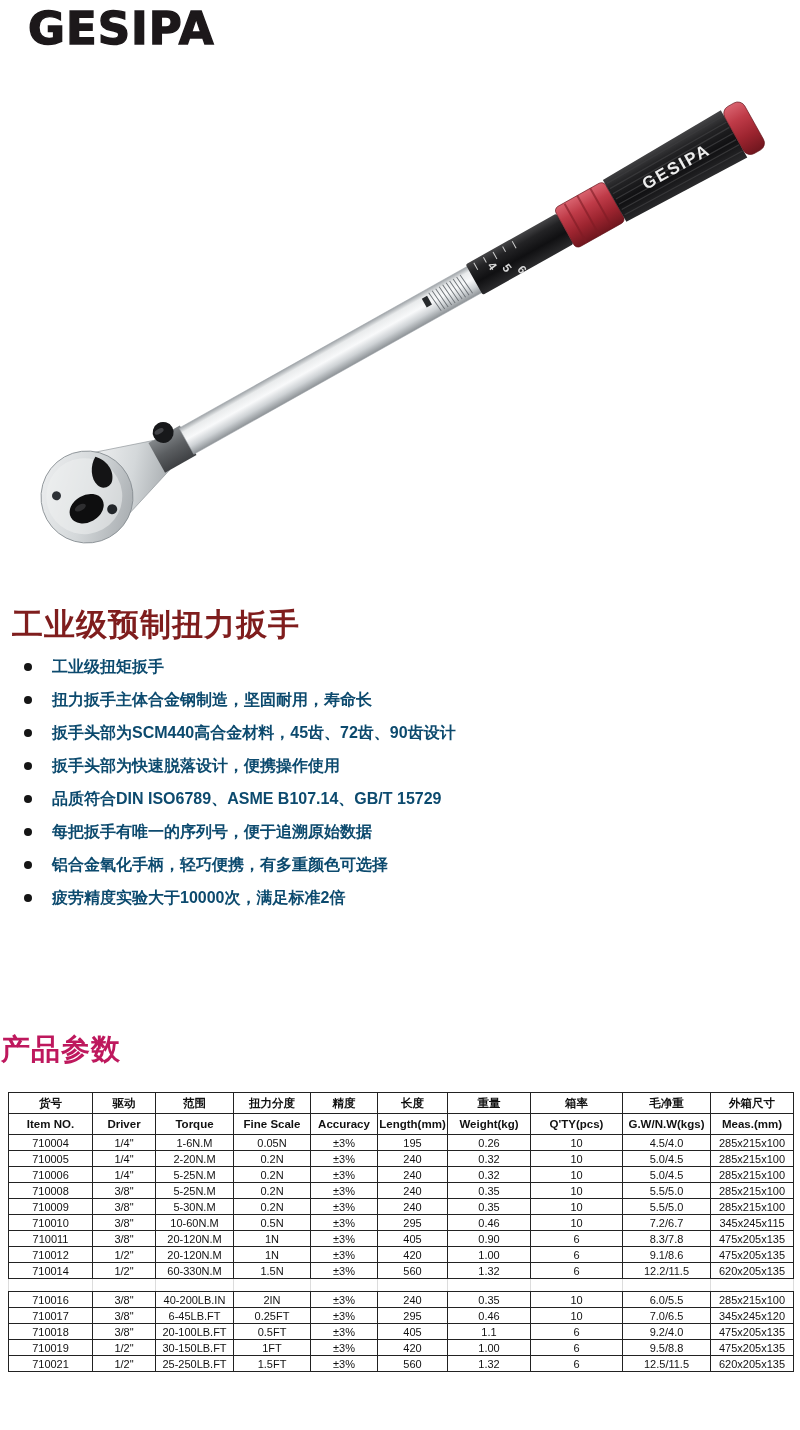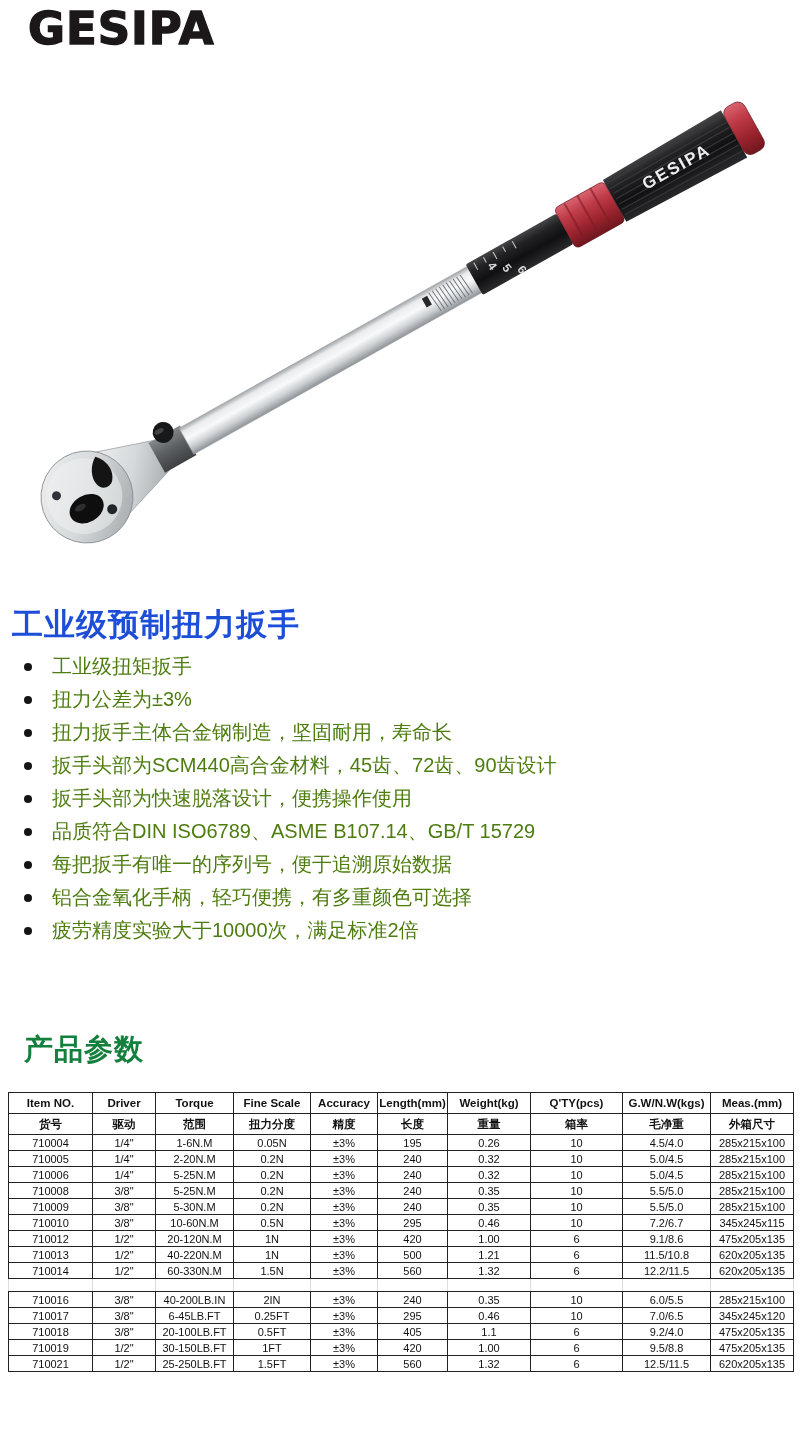--- a/index.html
+++ b/index.html
@@ -9,32 +9,32 @@
   }
   .logo{
     position:absolute;left:28px;top:2px;
     font-size:45px;font-weight:bold;color:#1c181a;
     letter-spacing:1px;-webkit-text-stroke:1.4px #1c181a;
     font-family:"DejaVu Sans","Liberation Sans",sans-serif;
   }
   .product-figure{position:absolute;left:0;top:95px;width:800px;height:478px;}
   .main-title{
     position:absolute;left:12px;top:604px;margin:0;
-    font-size:31px;font-weight:bold;color:#1d4ed8;letter-spacing:1px;text-align:right;
+    font-size:31px;font-weight:bold;color:#7f1d1d;letter-spacing:1px;text-align:right;
   }
   .feature-list{position:absolute;left:16px;top:650px;margin:0;padding:0;list-style:none;width:760px;}
   .feature-list li{
-    position:relative;padding-left:36px;font-size:20px;color:#4d7c0f;line-height:33px;white-space:nowrap;
+    position:relative;padding-left:36px;font-size:16px;color:#0c4a6e;line-height:33px;white-space:nowrap;font-weight:bold;
   }
   .feature-list li::before{
     content:"";position:absolute;left:8px;top:13px;width:8px;height:8px;border-radius:50%;background:#151515;
   }
   .params-title{
-    position:absolute;left:24px;top:1030px;margin:0;
-    font-size:29px;font-weight:bold;color:#15803d;letter-spacing:1px;
+    position:absolute;left:1px;top:1030px;margin:0;
+    font-size:29px;font-weight:bold;color:#be185d;letter-spacing:1px;
   }
   table.spec{
     position:absolute;left:8px;top:1092px;width:785px;
     border-collapse:collapse;table-layout:fixed;
   }
   table.spec th,table.spec td{
     border:1px solid #222;text-align:center;vertical-align:middle;
     padding:0;overflow:hidden;white-space:nowrap;
   }
   table.spec thead th{font-size:11.5px;height:20px;font-weight:bold;color:#111;}
@@ -148,21 +148,20 @@
     <text x="638" y="6" fill="#ededed" font-family="Liberation Sans, sans-serif" font-size="17" font-weight="bold" letter-spacing="2">GESIPA</text>
 
     <rect x="742" y="-27" width="23" height="54" rx="8" fill="url(#redgrad)" stroke="#5f1118" stroke-width="0.6"></rect>
   </g>
 </svg>
 
 <h1 class="main-title">工业级预制扭力扳手</h1>
 
 <ul class="feature-list">
     <li>工业级扭矩扳手</li>
-    <li>扭力公差为±3%</li>
     <li>扭力扳手主体合金钢制造，坚固耐用，寿命长</li>
     <li>扳手头部为SCM440高合金材料，45齿、72齿、90齿设计</li>
     <li>扳手头部为快速脱落设计，便携操作使用</li>
     <li>品质符合DIN ISO6789、ASME B107.14、GB/T 15729</li>
     <li>每把扳手有唯一的序列号，便于追溯原始数据</li>
     <li>铝合金氧化手柄，轻巧便携，有多重颜色可选择</li>
     <li>疲劳精度实验大于10000次，满足标准2倍</li>
   </ul>
 
 <h2 class="params-title">产品参数</h2>
@@ -175,43 +174,43 @@
       <col class="c3">
       <col class="c4">
     <col class="c5">
       <col class="c6">
       <col class="c7">
       <col class="c8">
       <col class="c9">
   </colgroup>
   <thead>
       <tr>
+        <th>货号</th>
+        <th>驱动</th>
+        <th>范围</th>
+        <th>扭力分度</th>
+        <th>精度</th>
+        <th>长度</th>
+        <th>重量</th>
+        <th>箱率</th>
+        <th>毛净重</th>
+        <th>外箱尺寸</th>
+      </tr>
+      <tr>
         <th>Item NO.</th>
         <th>Driver</th>
         <th>Torque</th>
         <th>Fine Scale</th>
         <th>Accuracy</th>
         <th>Length(mm)</th>
         <th>Weight(kg)</th>
         <th>Q'TY(pcs)</th>
         <th>G.W/N.W(kgs)</th>
         <th>Meas.(mm)</th>
       </tr>
-      <tr>
-        <th>货号</th>
-        <th>驱动</th>
-        <th>范围</th>
-        <th>扭力分度</th>
-        <th>精度</th>
-        <th>长度</th>
-        <th>重量</th>
-        <th>箱率</th>
-        <th>毛净重</th>
-        <th>外箱尺寸</th>
-      </tr>
     </thead>
   <tbody>
       <tr>
         <td>710004</td>
         <td>1/4"</td>
         <td>1-6N.M</td>
         <td>0.05N</td>
         <td>±3%</td>
         <td>195</td>
         <td>0.26</td>
@@ -273,44 +272,44 @@
         <td>10-60N.M</td>
         <td>0.5N</td>
         <td>±3%</td>
         <td>295</td>
         <td>0.46</td>
         <td>10</td>
         <td>7.2/6.7</td>
         <td>345x245x115</td>
       </tr>
       <tr>
+        <td>710011</td>
+        <td>3/8"</td>
+        <td>20-120N.M</td>
+        <td>1N</td>
+        <td>±3%</td>
+        <td>405</td>
+        <td>0.90</td>
+        <td>6</td>
+        <td>8.3/7.8</td>
+        <td>475x205x135</td>
+      </tr>
+      <tr>
         <td>710012</td>
         <td>1/2"</td>
         <td>20-120N.M</td>
         <td>1N</td>
         <td>±3%</td>
         <td>420</td>
         <td>1.00</td>
         <td>6</td>
         <td>9.1/8.6</td>
         <td>475x205x135</td>
       </tr>
       <tr>
-        <td>710013</td>
-        <td>1/2"</td>
-        <td>40-220N.M</td>
-        <td>1N</td>
-        <td>±3%</td>
-        <td>500</td>
-        <td>1.21</td>
-        <td>6</td>
-        <td>11.5/10.8</td>
-        <td>620x205x135</td>
-      </tr>
-      <tr>
         <td>710014</td>
         <td>1/2"</td>
         <td>60-330N.M</td>
         <td>1.5N</td>
         <td>±3%</td>
         <td>560</td>
         <td>1.32</td>
         <td>6</td>
         <td>12.2/11.5</td>
         <td>620x205x135</td>

